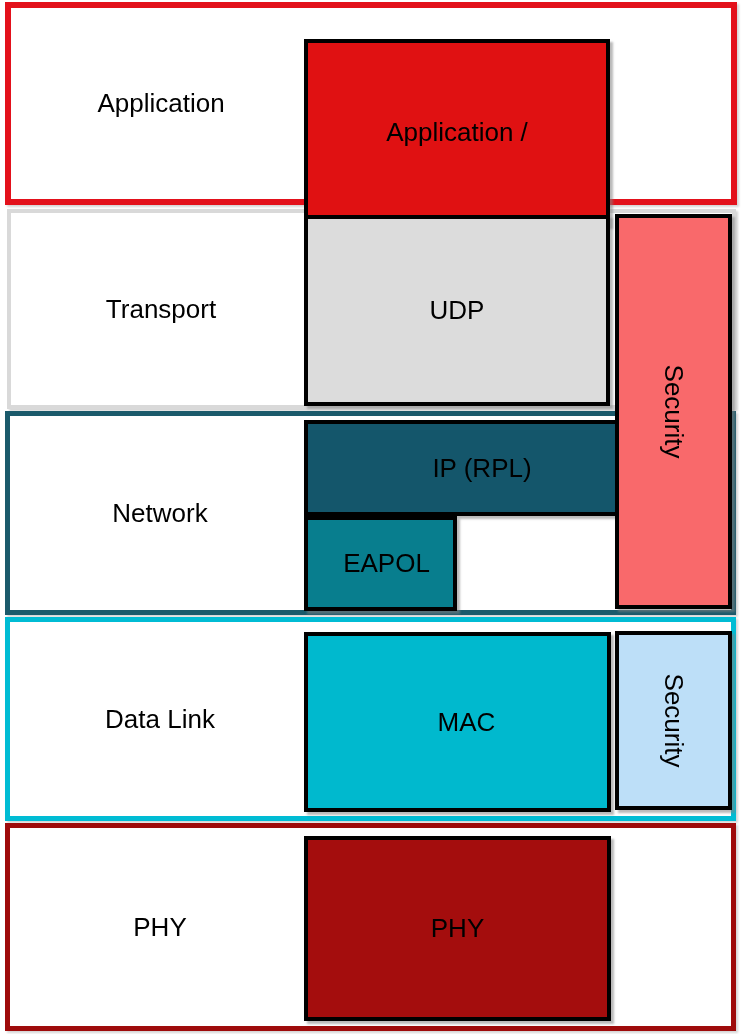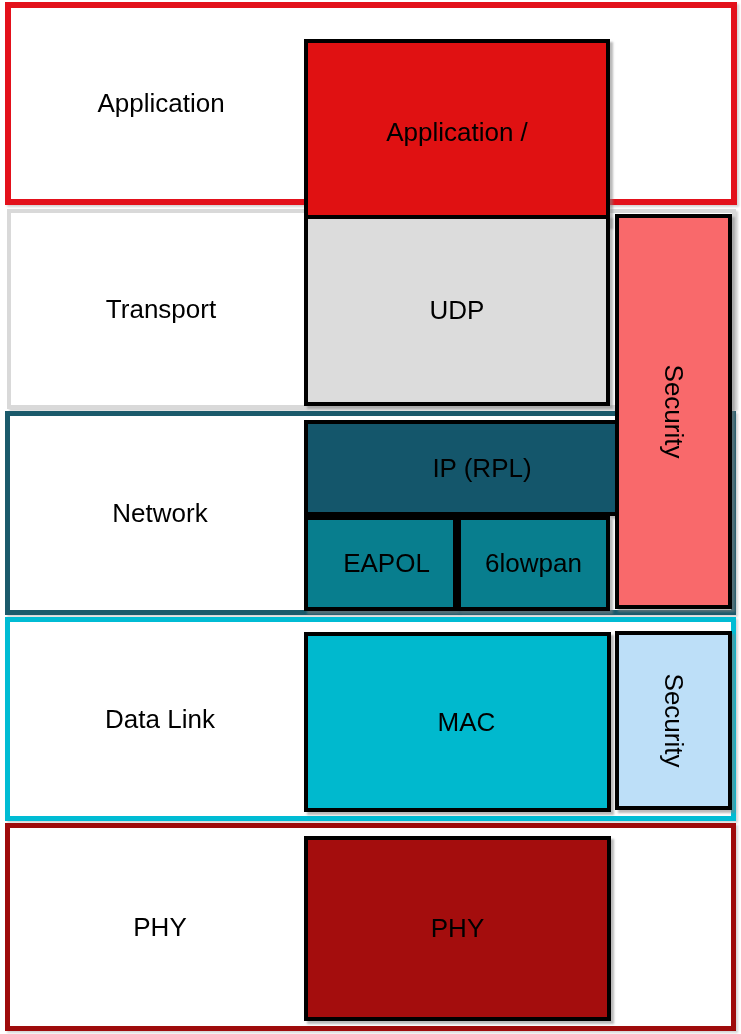--- a/index.html
+++ b/index.html
@@ -83,23 +83,20 @@
   </div>
 
   <div class="box box-ip">
     <span>IP (RPL)</span>
   </div>
 
   <div class="box box-eapol">
     <span>EAPOL</span>
   </div>
 
-  <div class="box box-6lowpan">
-    <span>6lowpan</span>
-  </div>
 
   <div class="box box-security-upper">
     <span class="vtext">Security</span>
   </div>
 
   <div class="box box-mac">
     <span>MAC</span>
   </div>
 
   <div class="box box-security-lower">

